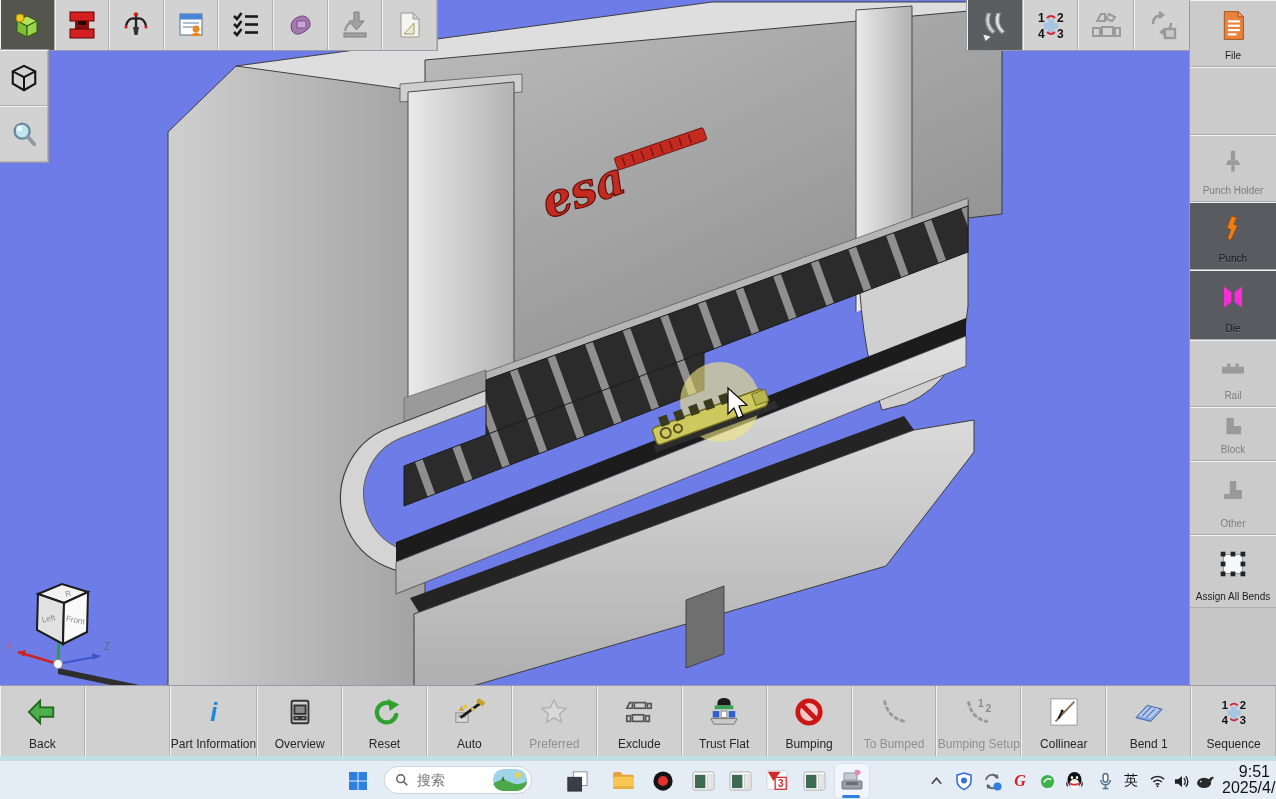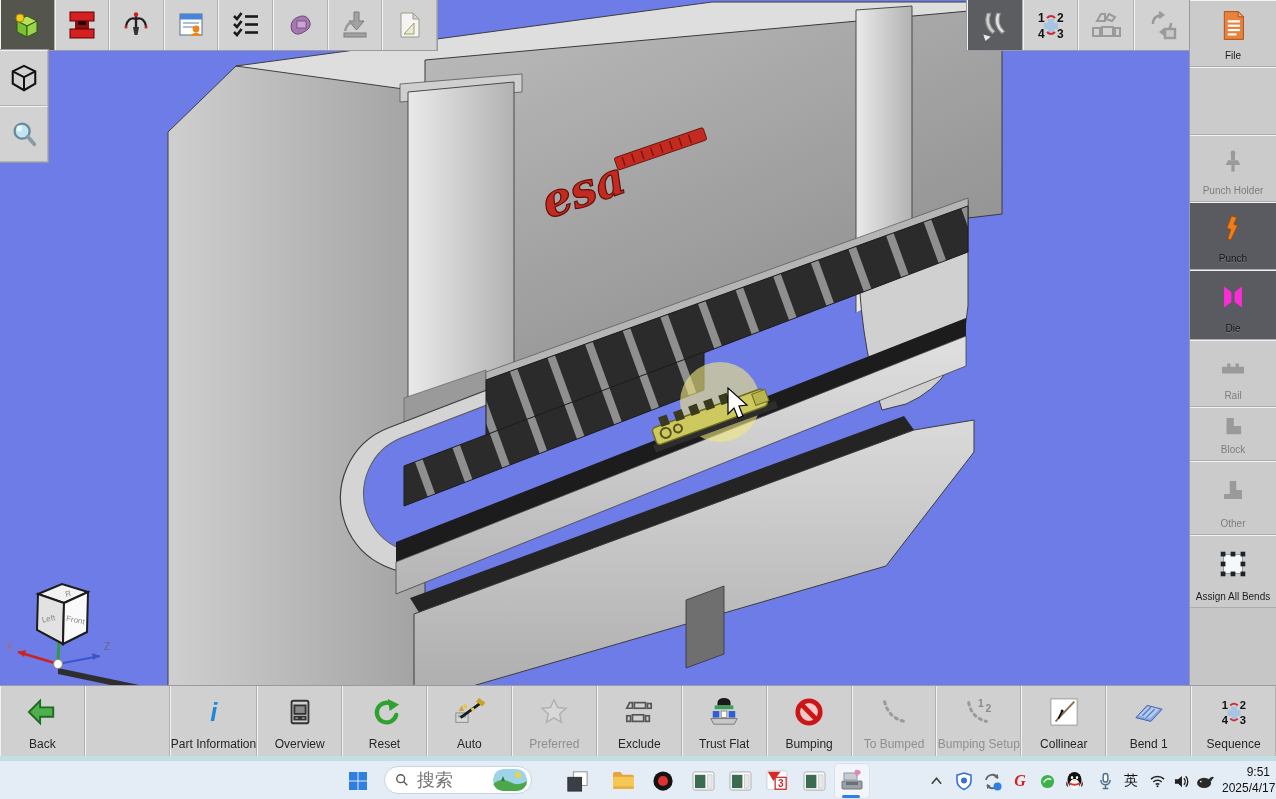--- a/index.html
+++ b/index.html
@@ -48,27 +48,27 @@
   .bt-btn.dis .bt-label{color:#8f8f8f;}
   #win-strip{position:absolute;left:0;top:756px;width:1276px;height:4px;background:#bfe0e4;}
   
   #taskbar{position:absolute;left:0;top:760px;width:1276px;height:39px;background:#e4edf6;border-top:1px solid #cdd8e4;}
   .tk{position:absolute;display:flex;align-items:center;justify-content:center;}
   #search-pill{
     position:absolute;left:384px;top:5px;width:148px;height:28px;background:#fff;border:1px solid #c8d4e0;
     border-radius:14px;display:flex;align-items:center;padding:0 4px 0 10px;box-sizing:border-box;
   }
   #search-pill input{
-    border:none;outline:none;flex:1;font-size:18px;color:#444;background:transparent;min-width:0;
+    border:none;outline:none;flex:1;font-size:14px;color:#444;background:transparent;min-width:0;
     font-family:"Liberation Sans",sans-serif;
   }
   .run-dot{position:absolute;top:34px;width:6px;height:3px;border-radius:2px;background:#90a0b0;}
   .run-dot.active{width:18px;background:#2f7fe0;}
   .tray-txt{font-size:13px;color:#111;}
-  #clock{position:absolute;left:1222px;top:3px;width:48px;text-align:right;font-size:12px;color:#111;line-height:16px;}
+  #clock{position:absolute;left:1222px;top:3px;width:48px;text-align:right;font-size:16px;color:#111;line-height:16px;}
   .app-hl{position:absolute;left:834px;top:2px;width:34px;height:34px;background:#f2f6fb;border:1px solid #d8e2ee;border-radius:5px;}
 </style>
 </head>
 <body>
 
 <div id="viewport">
   <svg width="1190" height="762" viewBox="0 0 1190 762">
     <defs>
       <linearGradient id="gLeft" x1="0" y1="0" x2="1" y2="0">
         <stop offset="0" stop-color="#cfcfcf"></stop>

